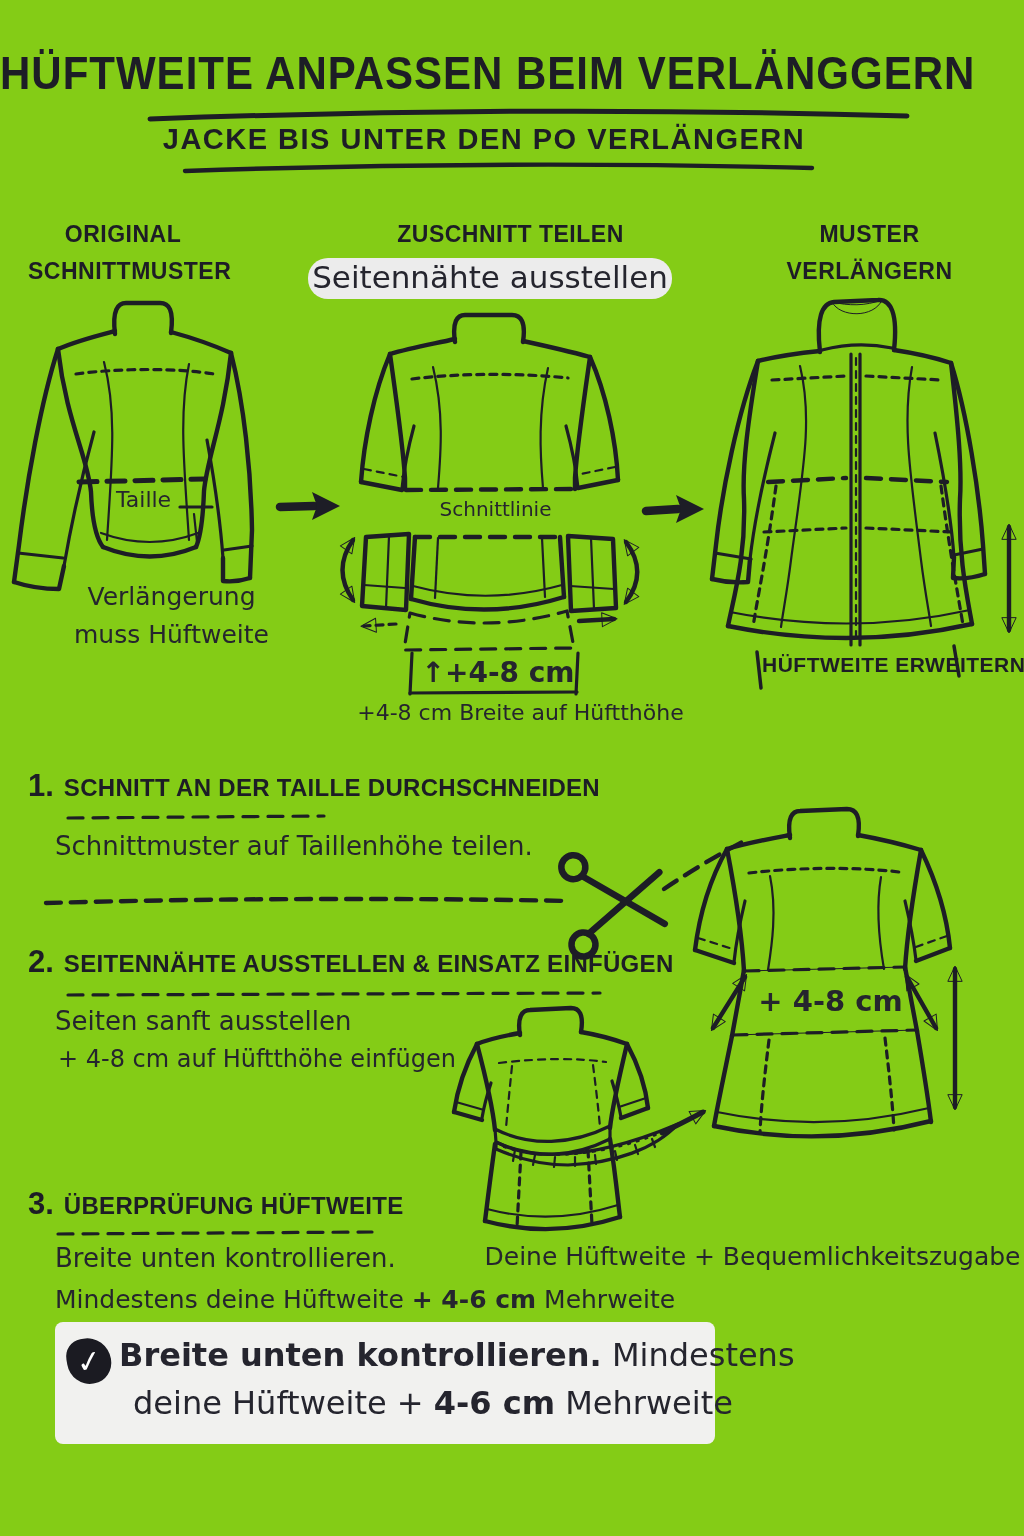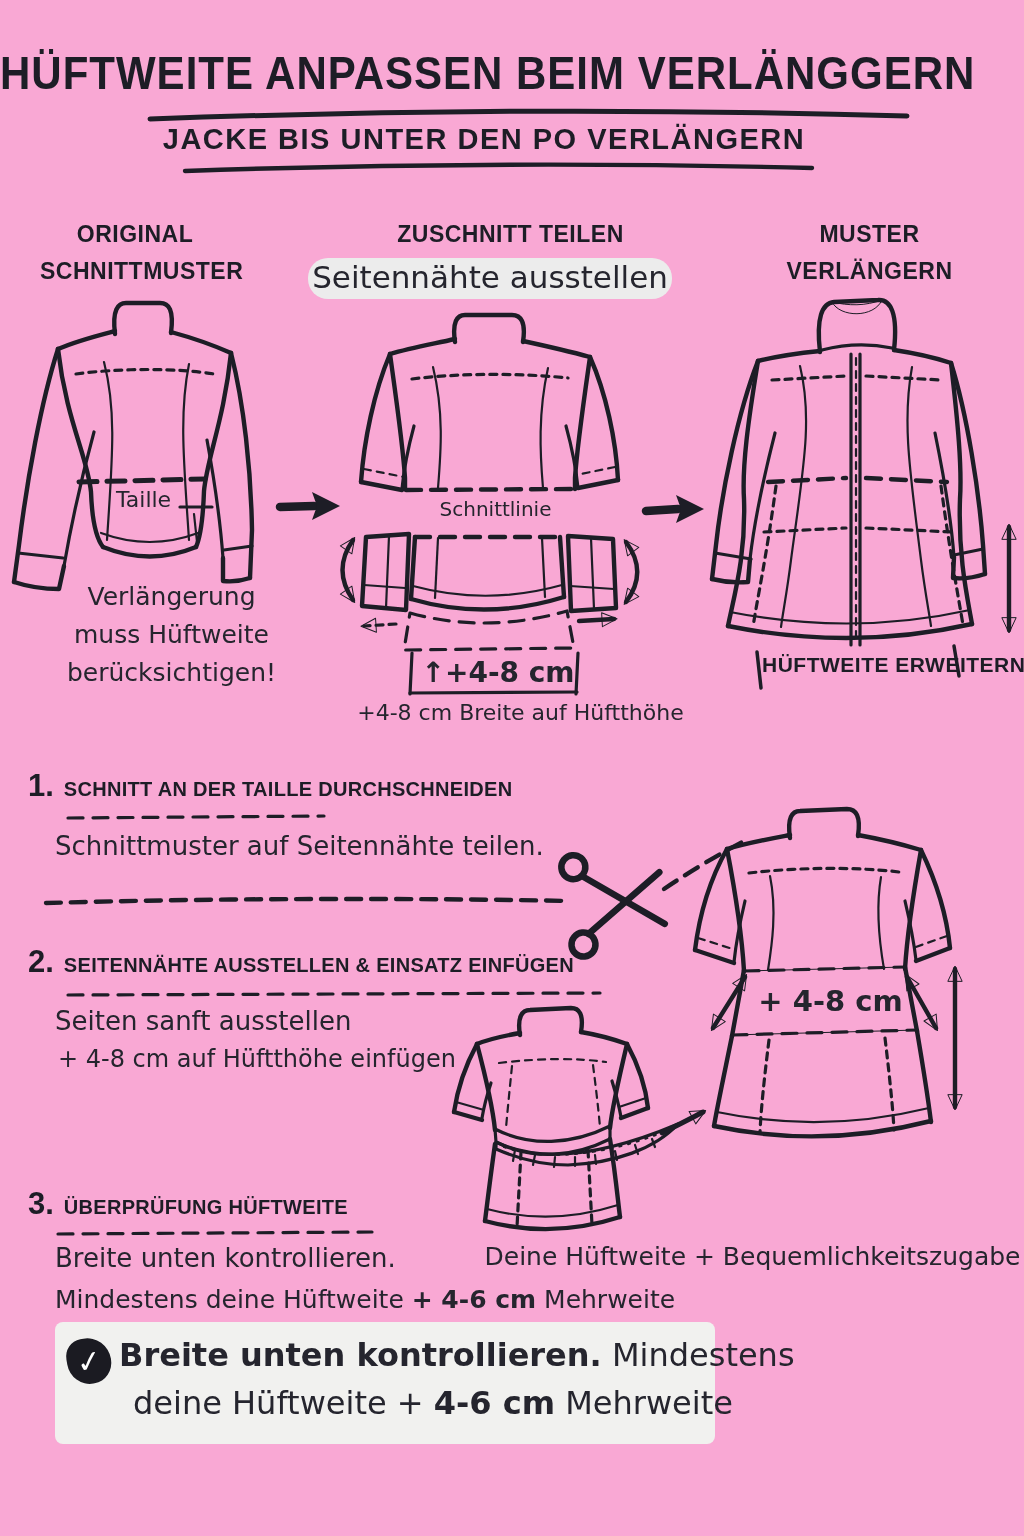--- a/index.html
+++ b/index.html
@@ -1,36 +1,36 @@
 <!DOCTYPE html>
 <html><head>
 <meta charset="utf-8">
 <style>
   html,body { margin:0; padding:0; background:#e8e8e8; }
   .canvas {
     position:relative; width:1024px; height:1536px; margin:0 auto;
-    background:#f9a8d4; overflow:hidden;
+    background:#84cc16; overflow:hidden;
     font-family:"DejaVu Sans", sans-serif; color:#1d1d26;
   }
   .abs { position:absolute; }
   .center { text-align:center; }
   .caps { font-family:"Liberation Sans", sans-serif; font-weight:700; color:#1d1d26; }
   .hand { font-family:"DejaVu Sans", sans-serif; color:#25252e; }
   .nowrap { white-space:nowrap; }
 
   .title    { left:0; top:50px; width:964px; font-size:42px; letter-spacing:1px; transform:scaleY(1.08); }
   .subtitle { left:0; top:123px; width:968px; font-size:29px; letter-spacing:1.5px; }
 
   .colhead  { font-size:23px; letter-spacing:0.5px; line-height:37px; }
   .hl-wrap  { left:298px; top:258px; width:384px; }
   .hl-pill  { display:inline-block; background:#ececec; border-radius:20px; padding:1px 4px 4px; font-size:31px; }
 
   .steprow  { display:flex; align-items:baseline; gap:10px; }
   .stepnum  { font-family:"Liberation Sans",sans-serif; font-weight:700; font-size:31px; }
-  .steptitle{ font-family:"Liberation Sans",sans-serif; font-weight:700; font-size:20px; letter-spacing:0.3px; }
+  .steptitle{ font-family:"Liberation Sans",sans-serif; font-weight:700; font-size:24px; letter-spacing:0.3px; }
   .body26   { font-size:26px; }
 
   .notebox  { left:55px; top:1322px; width:660px; height:122px; background:#f1f1ef; border-radius:8px; }
   .check-blob {
     position:absolute; left:12px; top:16px; width:44px; height:46px;
     background:#1b1b22; border-radius:42% 58% 50% 55%;
     transform:rotate(-10deg);
     display:flex; align-items:center; justify-content:center;
     color:#ffffff; font-size:30px; font-weight:bold;
   }
@@ -265,53 +265,52 @@
       <path class="w4" d="M485,1221 Q552,1239 620,1217"></path>
       <path class="w2" d="M487,1209 Q552,1226 618,1205"></path>
       <path class="w3 dash-s" d="M521,1152 L517,1227"></path>
       <path class="w3 dash-s" d="M588,1150 L592,1225"></path>
     </g>
   </svg>
 
   <div class="abs center caps title nowrap">HÜFTWEITE ANPASSEN BEIM VERLÄNGGERN</div>
   <div class="abs center caps subtitle nowrap">JACKE BIS UNTER DEN PO VERLÄNGERN</div>
 
-  <div class="abs center caps colhead" style="left:40px; top:216px; width:190px;text-align:center;">
+  <div class="abs center caps colhead" style="left:28px; top:216px; width:190px;text-align:center;">
     <div>ORIGINAL</div>
     <div>SCHNITTMUSTER</div>
   </div>
   <div class="abs center caps colhead" style="left:368px; top:216px; width:285px;">ZUSCHNITT TEILEN</div>
   <div class="abs center hl-wrap">
     <span class="hl-pill hand">Seitennähte ausstellen</span>
   </div>
   <div class="abs center caps colhead" style="left:772px; top:216px; width:195px;">
     <div>MUSTER</div>
     <div>VERLÄNGERN</div>
   </div>
 
   <div class="abs hand nowrap" style="left:116px; top:487px; font-size:22px;">Taille</div>
   <div class="abs hand center" style="left:64px; top:578px; width:215px; font-size:25px; line-height:38px;">
     <div>Verlängerung</div>
     <div>muss Hüftweite</div>
-    <div>berücksichtigen!</div>
   </div>
 
   <div class="abs hand center nowrap" style="left:418px; top:497px; width:155px; font-size:20px;">Schnittlinie</div>
   <div class="abs hand center nowrap" style="left:418px; top:656px; width:160px; font-size:28px; font-weight:bold;">
     <span>↑</span><span>+4-8 cm</span>
   </div>
   <div class="abs hand center nowrap" style="left:348px; top:700px; width:345px; font-size:22px;">+4-8 cm Breite auf Hüftthöhe</div>
 
   <div class="abs center caps nowrap" style="left:762px; top:653px; width:245px; font-size:21px; letter-spacing:0.5px;">HÜFTWEITE ERWEITERN</div>
 
   <div class="abs steprow" style="left:28px; top:768px;">
     <span class="stepnum">1.</span>
     <span class="steptitle">SCHNITT AN DER TAILLE DURCHSCHNEIDEN</span>
   </div>
-  <div class="abs hand body26 nowrap" style="left:55px; top:831px;">Schnittmuster auf Seitennähte teilen.</div>
+  <div class="abs hand body26 nowrap" style="left:55px; top:831px;">Schnittmuster auf Taillenhöhe teilen.</div>
 
   <div class="abs steprow" style="left:28px; top:944px;">
     <span class="stepnum">2.</span>
     <span class="steptitle">SEITENNÄHTE AUSSTELLEN &amp; EINSATZ EINFÜGEN</span>
   </div>
   <div class="abs hand body26 nowrap" style="left:55px; top:1006px;">Seiten sanft ausstellen</div>
   <div class="abs hand nowrap" style="left:58px; top:1045px; font-size:24px;">+ 4-8 cm auf Hüftthöhe einfügen</div>
   <div class="abs hand center nowrap" style="left:758px; top:984px; width:145px; font-size:29px; font-weight:bold;">+ 4-8 cm</div>
   <div class="abs hand center nowrap" style="left:470px; top:1242px; width:565px; font-size:25px;">Deine Hüftweite + Bequemlichkeitszugabe</div>
 

